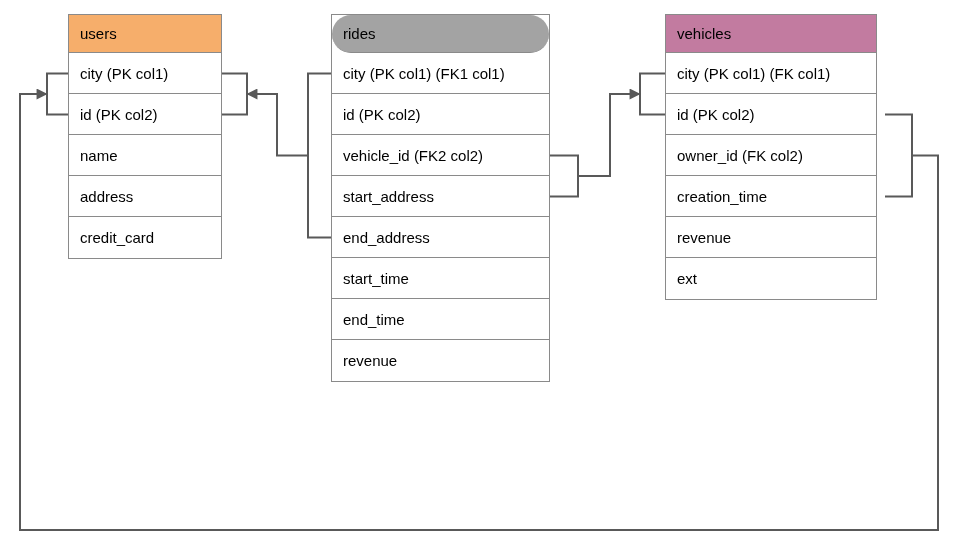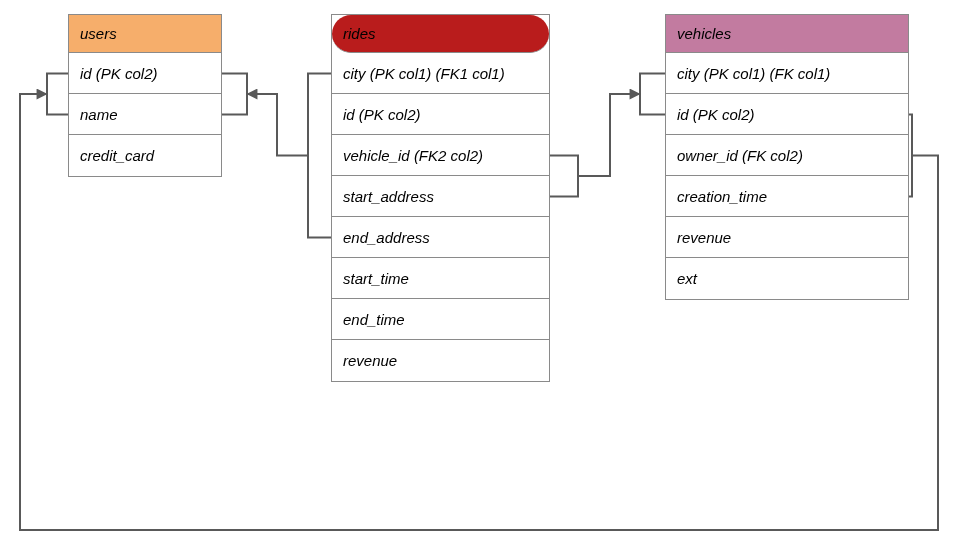--- a/index.html
+++ b/index.html
@@ -8,21 +8,21 @@
     --border:#8a8a8a;
     --text:#000000;
     --bg:#ffffff;
   }
   html,body{margin:0;padding:0;background:var(--bg);}
   body{width:960px;height:540px;font-family:"Liberation Sans", sans-serif;color:var(--text);}
   .canvas{position:relative;width:960px;height:540px;overflow:hidden;background:var(--bg);}
   #connectors{position:absolute;left:0;top:0;width:960px;height:540px;}
   .conn{fill:none;stroke:var(--connector);stroke-width:2;stroke-linejoin:miter;}
   #arrowhead path{fill:var(--connector);}
-  .tbl{position:absolute;background:#fff;border:1px solid var(--border);box-sizing:border-box;font-style:italic;}
+  .tbl{position:absolute;background:#fff;border:1px solid var(--border);box-sizing:border-box;}
   .tbl-header{
     height:38px;line-height:38px;padding-left:11px;font-size:15px;
     border-bottom:1px solid var(--border);box-sizing:border-box;
     white-space:nowrap;overflow:hidden;
   }
   .tbl-row{
     height:41px;line-height:41px;padding-left:11px;font-size:15px;
     border-bottom:1px solid var(--border);box-sizing:border-box;
     background:#fff;white-space:nowrap;overflow:hidden;
   }
@@ -46,41 +46,43 @@
       <polyline points="665,73.5 640,73.5 640,114.5 665,114.5" class="conn"></polyline>
       <polyline points="578,176 610,176 610,94 640,94" class="conn" marker-end="url(#arrowhead)"></polyline>
       <polyline points="885,114.5 912,114.5 912,196.5 885,196.5" class="conn"></polyline>
       <polyline points="68,73.5 47,73.5 47,114.5 68,114.5" class="conn"></polyline>
       <polyline points="912,155.5 938,155.5 938,530 20,530 20,94 47,94" class="conn" marker-end="url(#arrowhead)"></polyline>
     </svg>
 
   <div class="tbl" id="tbl-users" style="left:68px;top:14px;width:154px;">
     <div class="tbl-header" style="background: rgb(246, 174, 107);">users</div>
     <div class="tbl-rows">
+        <div class="tbl-row">city (PK col1)</div>
         <div class="tbl-row">id (PK col2)</div>
         <div class="tbl-row">name</div>
+        <div class="tbl-row">address</div>
         <div class="tbl-row">credit_card</div>
       </div>
   </div>
 
   <div class="tbl" id="tbl-rides" style="left:331px;top:14px;width:219px;">
-    <div class="tbl-header" style="background: #b91c1c; border-radius: 19px;">rides</div>
+    <div class="tbl-header" style="background: #a3a3a3; border-radius: 19px;">rides</div>
     <div class="tbl-rows">
         <div class="tbl-row">city (PK col1) (FK1 col1)</div>
         <div class="tbl-row">id (PK col2)</div>
         <div class="tbl-row">vehicle_id (FK2 col2)</div>
         <div class="tbl-row">start_address</div>
         <div class="tbl-row">end_address</div>
         <div class="tbl-row">start_time</div>
         <div class="tbl-row">end_time</div>
         <div class="tbl-row">revenue</div>
       </div>
   </div>
 
-  <div class="tbl" id="tbl-vehicles" style="left:665px;top:14px;width:244px;">
+  <div class="tbl" id="tbl-vehicles" style="left:665px;top:14px;width:212px;">
     <div class="tbl-header" style="background: rgb(194, 123, 160);">vehicles</div>
     <div class="tbl-rows">
         <div class="tbl-row">city (PK col1) (FK col1)</div>
         <div class="tbl-row">id (PK col2)</div>
         <div class="tbl-row">owner_id (FK col2)</div>
         <div class="tbl-row">creation_time</div>
         <div class="tbl-row">revenue</div>
         <div class="tbl-row">ext</div>
       </div>
   </div>

